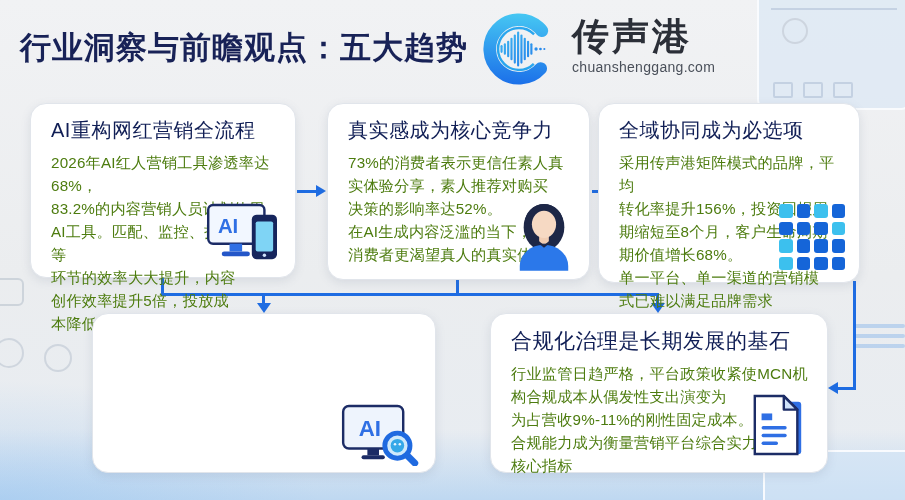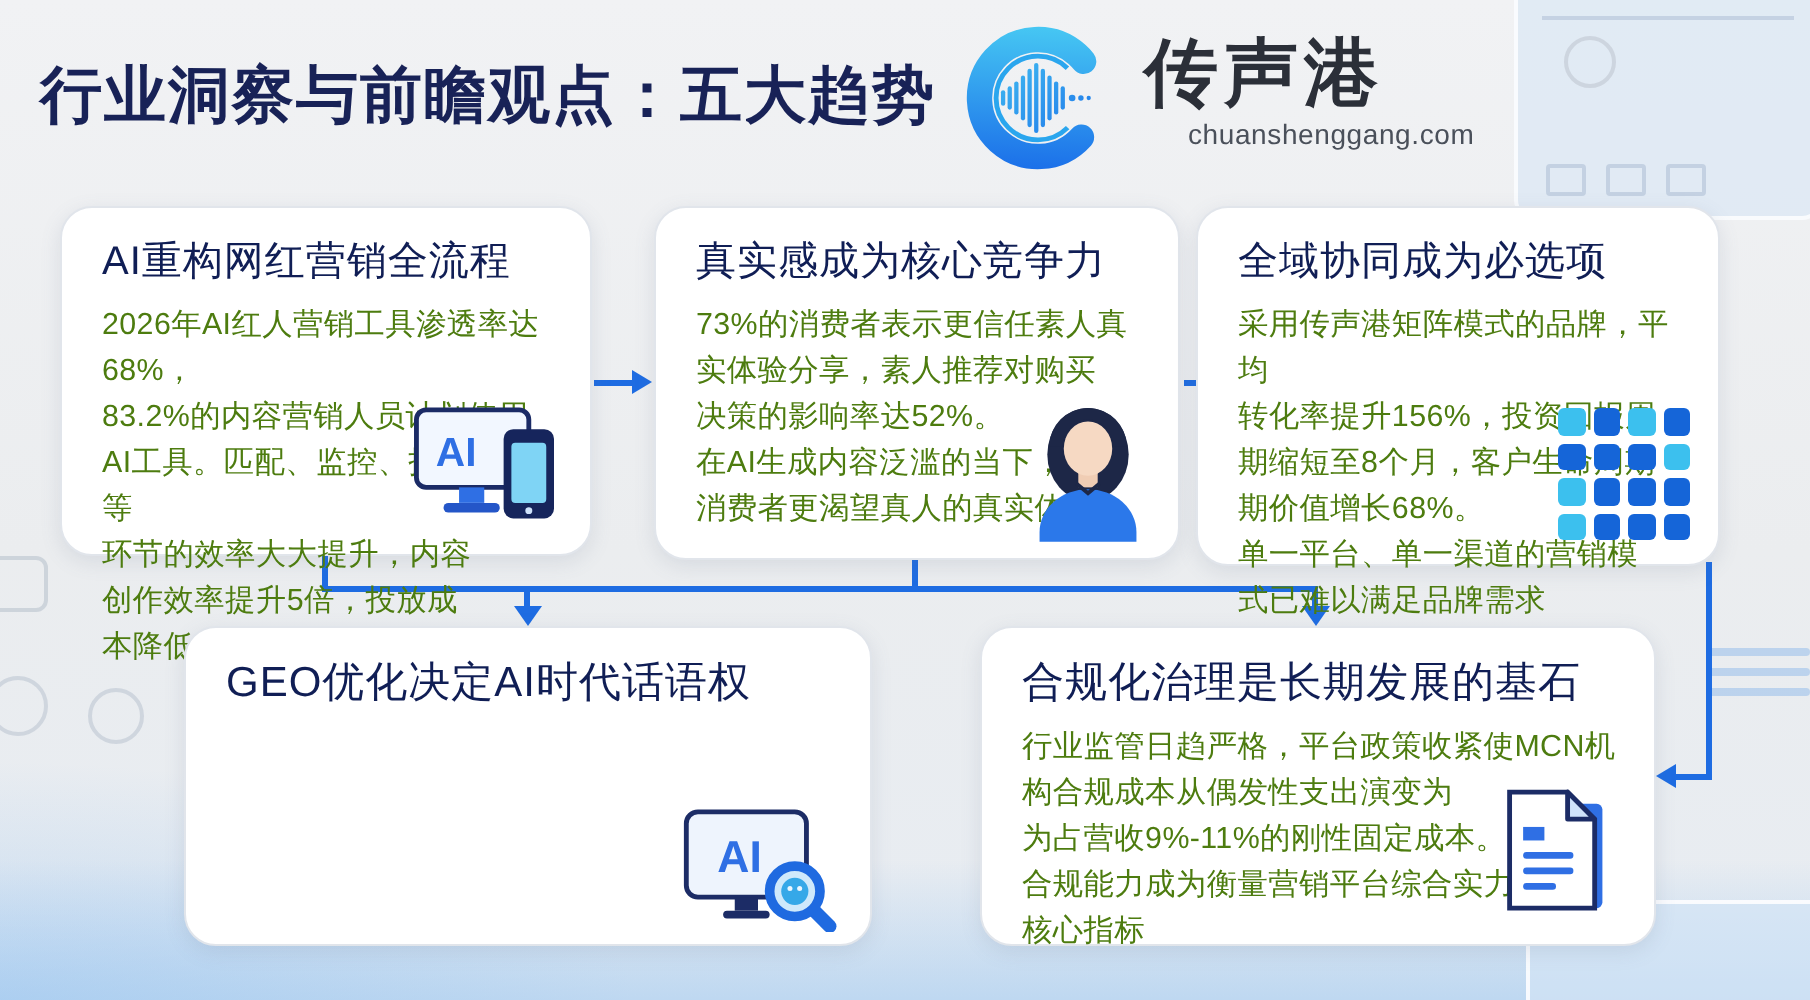--- a/index.html
+++ b/index.html
@@ -25,21 +25,21 @@
   .br-lines{right:0;top:318px;width:52px;height:44px;z-index:0;}
   .br-lines div{height:4px;margin:6px 0;background:rgba(150,190,235,.55);border-radius:2px;}
   .br-panel{right:-12px;bottom:-16px;width:150px;height:62px;background:rgba(212,229,246,.65);
     border:2px solid rgba(255,255,255,.85);border-radius:12px;z-index:0;}
   
   .page-title{position:absolute;left:20px;top:27px;font-size:31px;font-weight:800;
     color:#182257;letter-spacing:1px;z-index:2;}
   .logo{position:absolute;left:480px;top:10px;display:flex;align-items:flex-start;z-index:2;}
   .logo-text{margin-left:14px;padding-top:6px;}
   .logo-name{font-size:37px;font-weight:600;color:#2b2f38;letter-spacing:3px;line-height:42px;}
-  .logo-domain{font-size:14px;color:#4a505a;margin-top:1px;letter-spacing:.3px;margin-left:22px;}
+  .logo-domain{font-size:14px;color:#4a505a;margin-top:1px;letter-spacing:.3px;}
   
   .card{position:absolute;background:#ffffff;border:1px solid #e1e5eb;border-radius:16px;
     box-shadow:0 3px 10px rgba(100,115,140,.15);z-index:2;box-sizing:border-box;}
   .card-title{font-weight:400;color:#101e55;padding:13px 18px 2px 20px;letter-spacing:.5px;}
   .top .card-title{font-size:20px;}
   .bottom .card-title{font-size:21px;}
   .card-body{font-size:15.2px;line-height:23px;color:#4d7c0f;font-weight:500;
     padding:5px 16px 0 20px;white-space:pre-line;letter-spacing:.2px;}
   .card-1{left:30px;top:103px;width:266px;height:175px;}
   .card-2{left:327px;top:103px;width:263px;height:177px;}
@@ -197,21 +197,20 @@
         <div class="grid-cell" style="background: rgb(21, 101, 216);"></div>
         <div class="grid-cell" style="background: rgb(21, 101, 216);"></div>
         <div class="grid-cell" style="background: rgb(60, 192, 238);"></div>
         <div class="grid-cell" style="background: rgb(21, 101, 216);"></div>
         <div class="grid-cell" style="background: rgb(21, 101, 216);"></div>
         <div class="grid-cell" style="background: rgb(21, 101, 216);"></div>
       </div>
   </div>
 
   <div class="card bottom card-4">
-    <div class="card-title">GEO优化决定AI时代话语权</div>
     <svg class="card-icon icon-card4" width="84" height="62" viewBox="0 0 86 64">
       <rect x="6" y="2" width="62" height="44" rx="6" fill="#eef4fd" stroke="#1c2c66" stroke-width="2.5"></rect>
       <text x="22" y="33" font-size="23" font-weight="bold" fill="#2f6fe4" font-family="Liberation Sans, DejaVu Sans, sans-serif">AI</text>
       <rect x="31" y="46" width="12" height="7" fill="#1c2c66"></rect>
       <rect x="25" y="53" width="24" height="4" rx="2" fill="#1c2c66"></rect>
       <line x1="71" y1="52" x2="80" y2="61" stroke="#1f6ae0" stroke-width="7" stroke-linecap="round"></line>
       <circle cx="62" cy="43" r="13" fill="#cfe9fb" stroke="#1f6ae0" stroke-width="5"></circle>
       <circle cx="62" cy="43" r="7" fill="#35a8e8"></circle>
       <circle cx="59.5" cy="41.5" r="1.3" fill="#eaf6ff"></circle>
         <circle cx="64.5" cy="41.5" r="1.3" fill="#eaf6ff"></circle>

